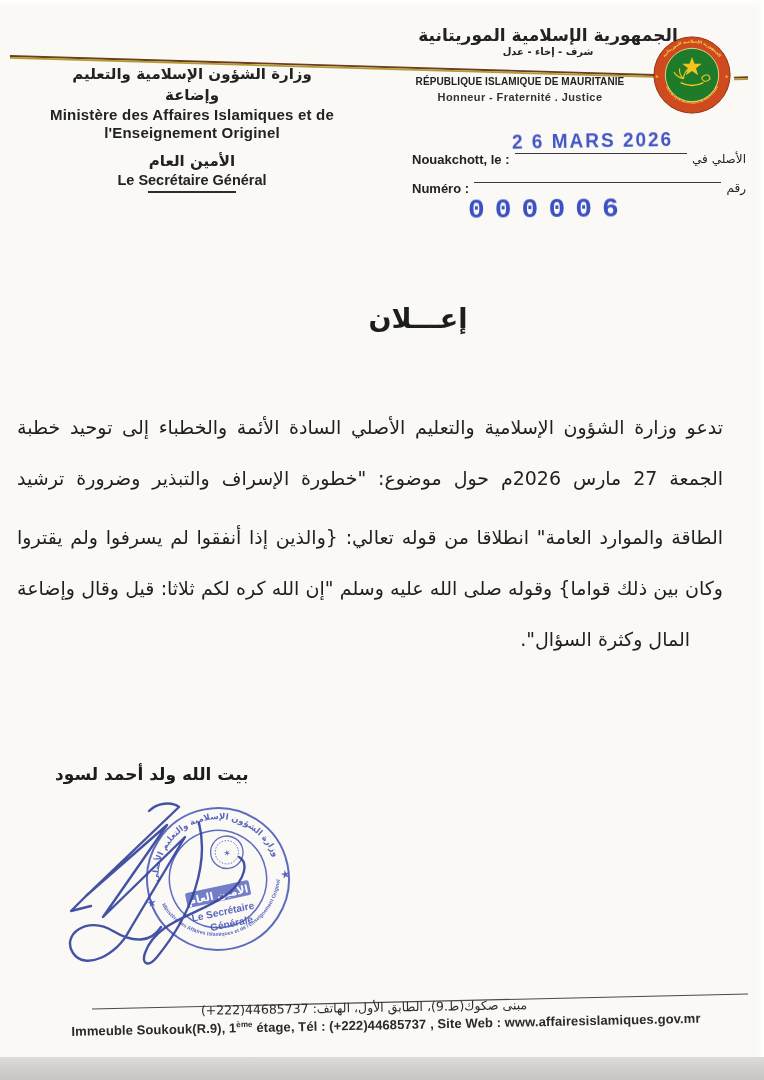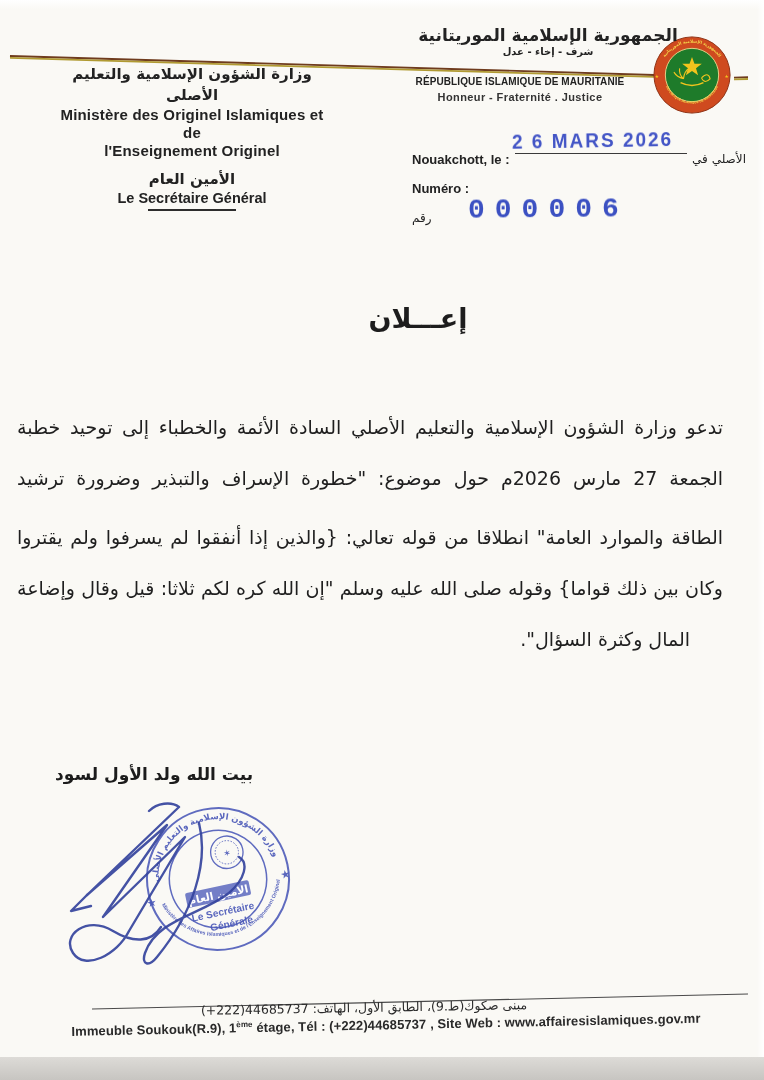--- a/index.html
+++ b/index.html
@@ -30,21 +30,21 @@
   .hdr-right-mid .motto-fr{font-size:11px;font-weight:bold;margin-top:4px;letter-spacing:.4px;color:#333;}
   
   .date-stamp{left:512px;top:130px;font-size:19px;font-weight:bold;color:#4355c6;
     letter-spacing:2px;transform:rotate(-1deg) scaleY(1.06);white-space:nowrap;
     filter:blur(.2px);}
   .ref-row{left:412px;width:334px;display:flex;align-items:flex-start;gap:5px;}
   .ref-row .lbl-fr{font-size:13px;font-weight:bold;color:#222;white-space:nowrap;}
   .ref-row .fill-line{flex:1;border-bottom:1.3px solid #3a3a3a;margin-bottom:4px;height:1px;}
   .ref-row .lbl-ar{font-size:12px;white-space:nowrap;margin-bottom:0px;}
   .row-place{top:152px;}
-  .row-num{top:181px;flex-direction:column;}
+  .row-num{top:181px;}
   .number-stamp{left:468px;top:194px;font-family:"Liberation Mono",monospace;
     font-size:28px;font-weight:bold;color:#3b50c2;letter-spacing:10px;
     transform:rotate(-.5deg);filter:blur(.2px);}
   
   .doc-title{left:0;top:303px;width:764px;text-align:center;font-size:27px;font-weight:bold;color:#1d1d1d;padding-left:36px;}
   .body-text{left:17px;top:402px;width:706px;font-size:19px;color:#1f1f1f;}
   .body-line{height:51px;line-height:51px;text-align:justify;text-align-last:justify;white-space:nowrap;}
   .body-line.p2{margin-top:8px;}
   .body-line.last{text-align:right;text-align-last:right;padding-left:0;padding-right:33px;}
   
@@ -87,22 +87,22 @@
       <textPath href="#emb-top" startOffset="50%" text-anchor="middle">الجمهورية الإسلامية الموريتانية</textPath>
     </text>
     <text font-size="3.4" font-weight="bold" fill="#f5d54a" font-family="Liberation Sans, sans-serif">
       <textPath href="#emb-bot" startOffset="50%" text-anchor="middle">REPUBLIQUE ISLAMIQUE DE MAURITANIE</textPath>
     </text>
     <text x="3" y="45" font-size="5" fill="#f2c41d">★</text>
     <text x="76" y="45" font-size="5" fill="#f2c41d">★</text>
   </svg>
 
   <div class="abs hdr-left">
-    <div class="ministry-ar ar">وزارة الشؤون الإسلامية والتعليم الأصلى</div>
-    <div class="ministry-fr">Ministère des Originel Islamiques et de</div>
+    <div class="ministry-ar ar">وزارة الشؤون الإسلامية والتعليم وإضاعة</div>
+    <div class="ministry-fr">Ministère des Affaires Islamiques et de</div>
     <div class="ministry-fr">l'Enseignement Originel</div>
     <div class="sg-ar ar">الأمين العام</div>
     <div class="sg-fr">Le Secrétaire Général</div>
     <div class="sg-underline"></div>
   </div>
 
   <div class="abs hdr-right-top">
     <div class="rep-ar ar">الجمهورية الإسلامية الموريتانية</div>
     <div class="motto-ar ar">شرف - إخاء - عدل</div>
   </div>
@@ -130,21 +130,21 @@
   <div class="abs doc-title ar">إعـــلان</div>
 
   <div class="abs body-text ar">
     <div class="body-line">تدعو وزارة الشؤون الإسلامية والتعليم الأصلي السادة الأئمة والخطباء إلى توحيد خطبة</div>
     <div class="body-line">الجمعة 27 مارس 2026م حول موضوع: "خطورة الإسراف والتبذير وضرورة ترشيد</div>
     <div class="body-line p2">الطاقة والموارد العامة" انطلاقا من قوله تعالي: {والذين إذا أنفقوا لم يسرفوا ولم يقتروا</div>
     <div class="body-line">وكان بين ذلك قواما} وقوله صلى الله عليه وسلم "إن الله كره لكم ثلاثا: قيل وقال وإضاعة</div>
     <div class="body-line last">المال وكثرة السؤال".</div>
   </div>
 
-  <div class="abs signatory ar">بيت الله ولد الأول لسود</div>
+  <div class="abs signatory ar">بيت الله ولد أحمد لسود</div>
 
   <svg class="abs" style="left:142px;top:803px;" width="152" height="152" viewBox="0 0 150 150">
     <g transform="rotate(-12 75 75)" stroke="#4a58b8" fill="none" opacity="0.88">
       <circle cx="75" cy="75" r="70" stroke-width="2"></circle>
       <circle cx="75" cy="75" r="48" stroke-width="1.5"></circle>
       <circle cx="89" cy="51" r="16" stroke-width="1.3"></circle>
       <circle cx="89" cy="51" r="11.5" stroke-width="0.9" stroke-dasharray="1.5,1.5"></circle>
     </g>
     <defs>
       <path id="st-top" d="M16,75 A59,59 0 1 1 134,75"></path>

